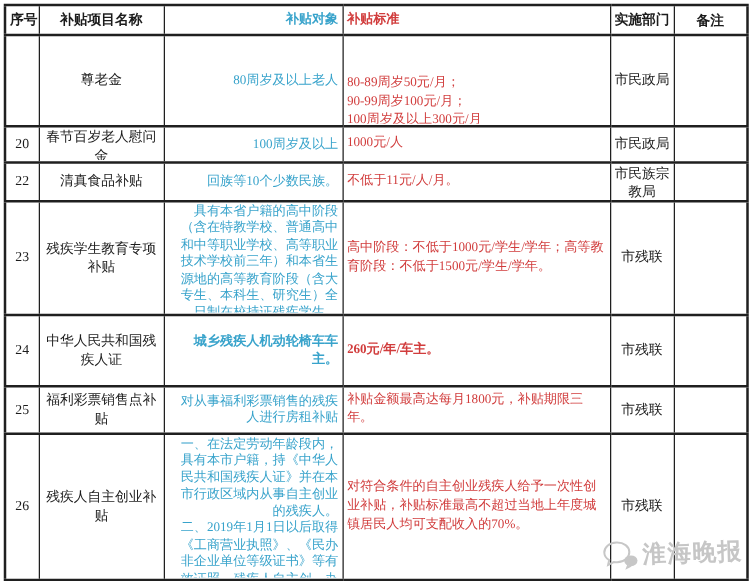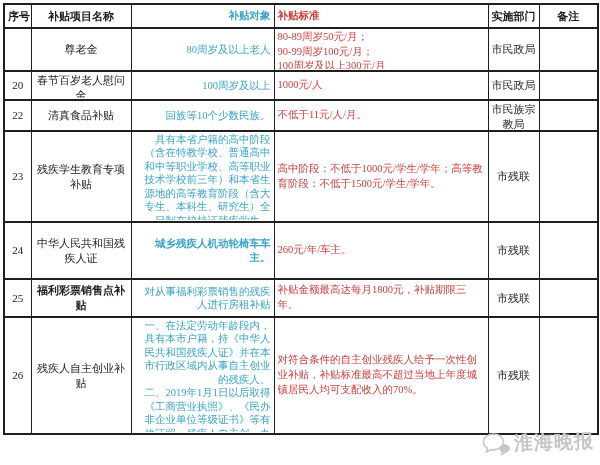--- a/index.html
+++ b/index.html
@@ -94,21 +94,21 @@
   </thead>
   <tbody>
       <tr style="height: 42px;">
         <td class="col-no">
           <div class="cell-inner" style="max-height: 39px; margin-left: 35px;">19</div>
         </td>
         <td class="col-name">
           <div class="cell-inner" style="max-height: 39px;">尊老金</div>
         </td>
         <td class="col-target"><div class="cell-inner" style="max-height: 39px;">80周岁及以上老人</div></td>
-        <td class="col-standard"><div class="cell-inner" style="max-height: 39px;">80-89周岁50元/月；
+        <td class="col-standard"><div class="cell-inner" style="max-height: 39px; margin-top: 30px;">80-89周岁50元/月；
 90-99周岁100元/月；
 100周岁及以上300元/月</div></td>
         <td class="col-dept">
           <div class="cell-inner" style="max-height: 39px;">市民政局</div>
         </td>
         <td class="col-note">
           <div class="cell-inner" style="max-height: 39px;"></div>
         </td>
       </tr>
       <tr style="height: 28px;">
@@ -160,34 +160,34 @@
         </td>
       </tr>
       <tr style="height: 57px; border-radius: 20px;">
         <td class="col-no">
           <div class="cell-inner" style="max-height: 44px;">24</div>
         </td>
         <td class="col-name">
           <div class="cell-inner" style="max-height: 44px;">中华人民共和国残疾人证</div>
         </td>
         <td class="col-target"><div class="cell-inner" style="max-height: 44px; font-weight: bold;">城乡残疾人机动轮椅车车主。</div></td>
-        <td class="col-standard"><div class="cell-inner" style="max-height: 44px;">260元/年/车主。</div></td>
+        <td class="col-standard"><div class="cell-inner" style="max-height: 44px; font-weight: bold;">260元/年/车主。</div></td>
         <td class="col-dept">
           <div class="cell-inner" style="max-height: 44px;">市残联</div>
         </td>
         <td class="col-note">
           <div class="cell-inner" style="max-height: 44px;"></div>
         </td>
       </tr>
       <tr style="height: 38px;">
         <td class="col-no">
           <div class="cell-inner" style="max-height: 35px;">25</div>
         </td>
         <td class="col-name">
-          <div class="cell-inner" style="max-height: 35px; font-weight: bold;">福利彩票销售点补贴</div>
+          <div class="cell-inner" style="max-height: 35px;">福利彩票销售点补贴</div>
         </td>
         <td class="col-target"><div class="cell-inner" style="max-height: 35px;">对从事福利彩票销售的残疾人进行房租补贴</div></td>
         <td class="col-standard"><div class="cell-inner" style="max-height: 35px;">补贴金额最高达每月1800元，补贴期限三年。</div></td>
         <td class="col-dept">
           <div class="cell-inner" style="max-height: 35px;">市残联</div>
         </td>
         <td class="col-note">
           <div class="cell-inner" style="max-height: 35px;"></div>
         </td>
       </tr>

